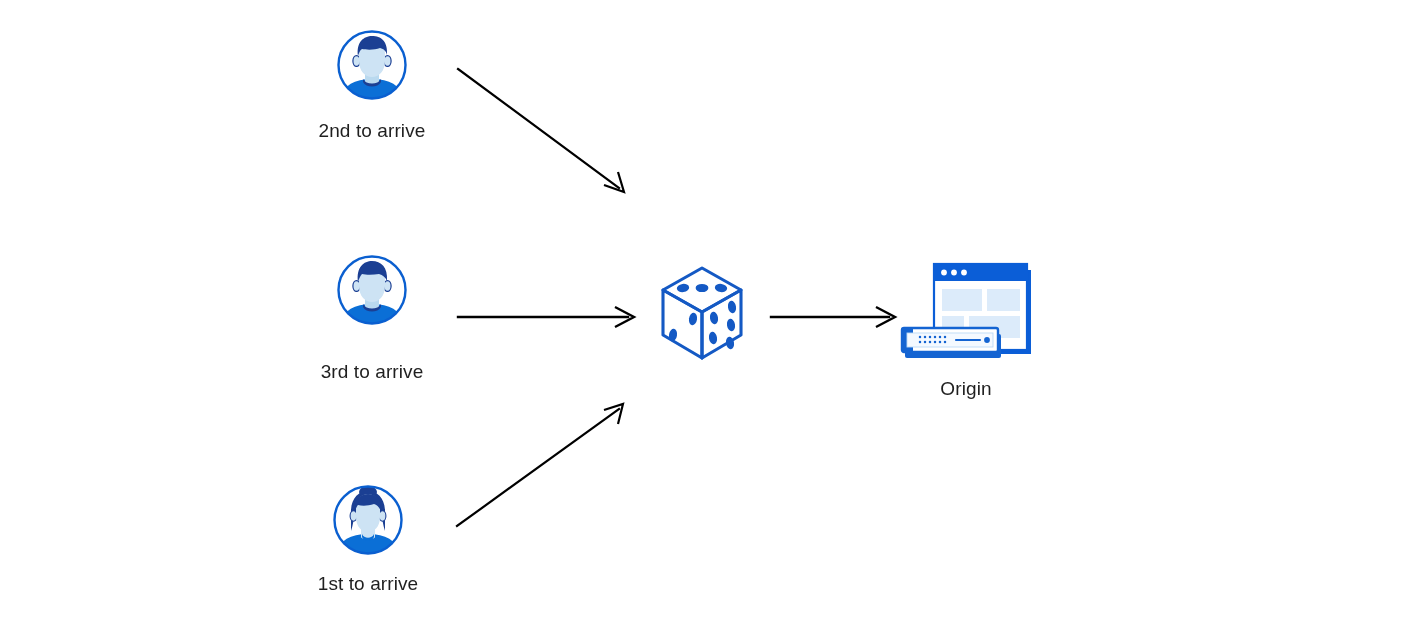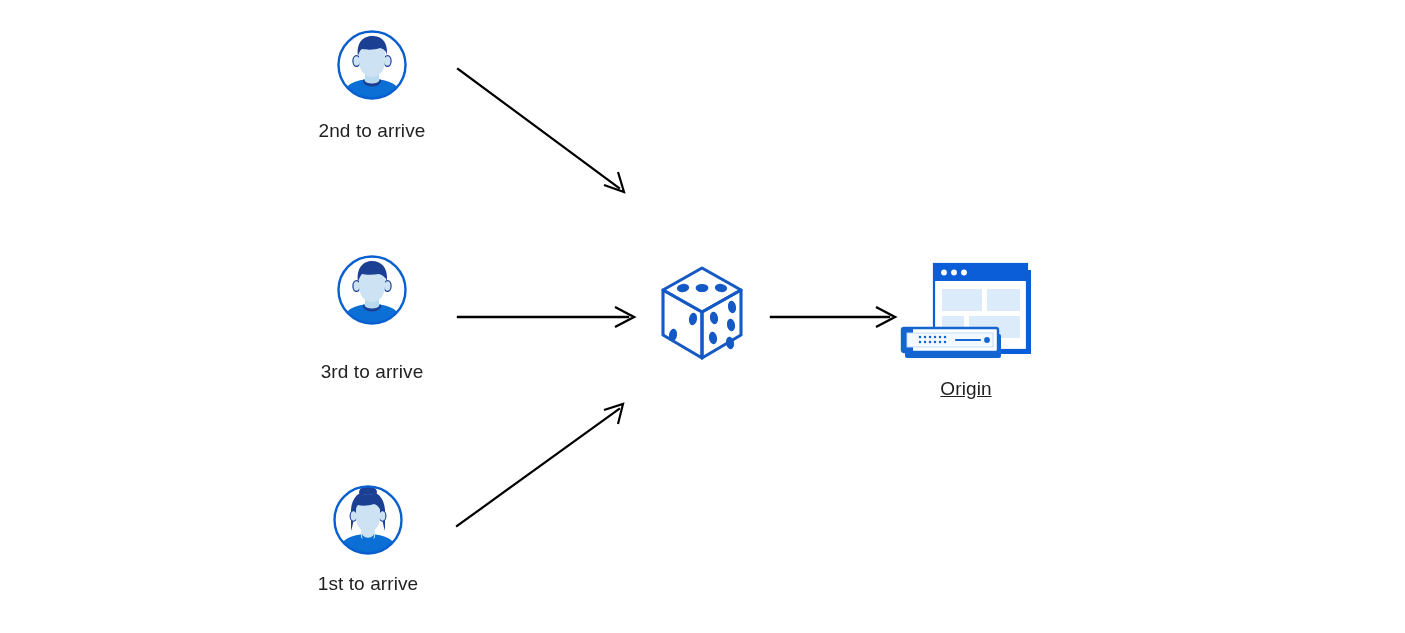--- a/index.html
+++ b/index.html
@@ -42,21 +42,21 @@
   
   #client-2nd  { left: 276px; top: 28px;  width: 192px; }
   #client-3rd  { left: 276px; top: 253px; width: 192px; }
   #client-1st  { left: 272px; top: 483px; width: 192px; }
   #randomizer  { left: 655px; top: 262px; width: 94px; }
   #origin      { left: 898px; top: 256px; width: 136px; }
 
   #client-2nd .node-label { margin-top: 12px; }
   #client-3rd .node-label { margin-top: 28px; }
   #client-1st .node-label { margin-top: 10px; }
-  #origin .node-label { margin-top: 10px; text-decoration: underline; }
+  #origin .node-label { margin-top: 10px; }
 
   .arrows {
     position: absolute;
     left: 0; top: 0;
     width: 1405px;
     height: 633px;
     pointer-events: none;
   }
 </style>
 </head>

